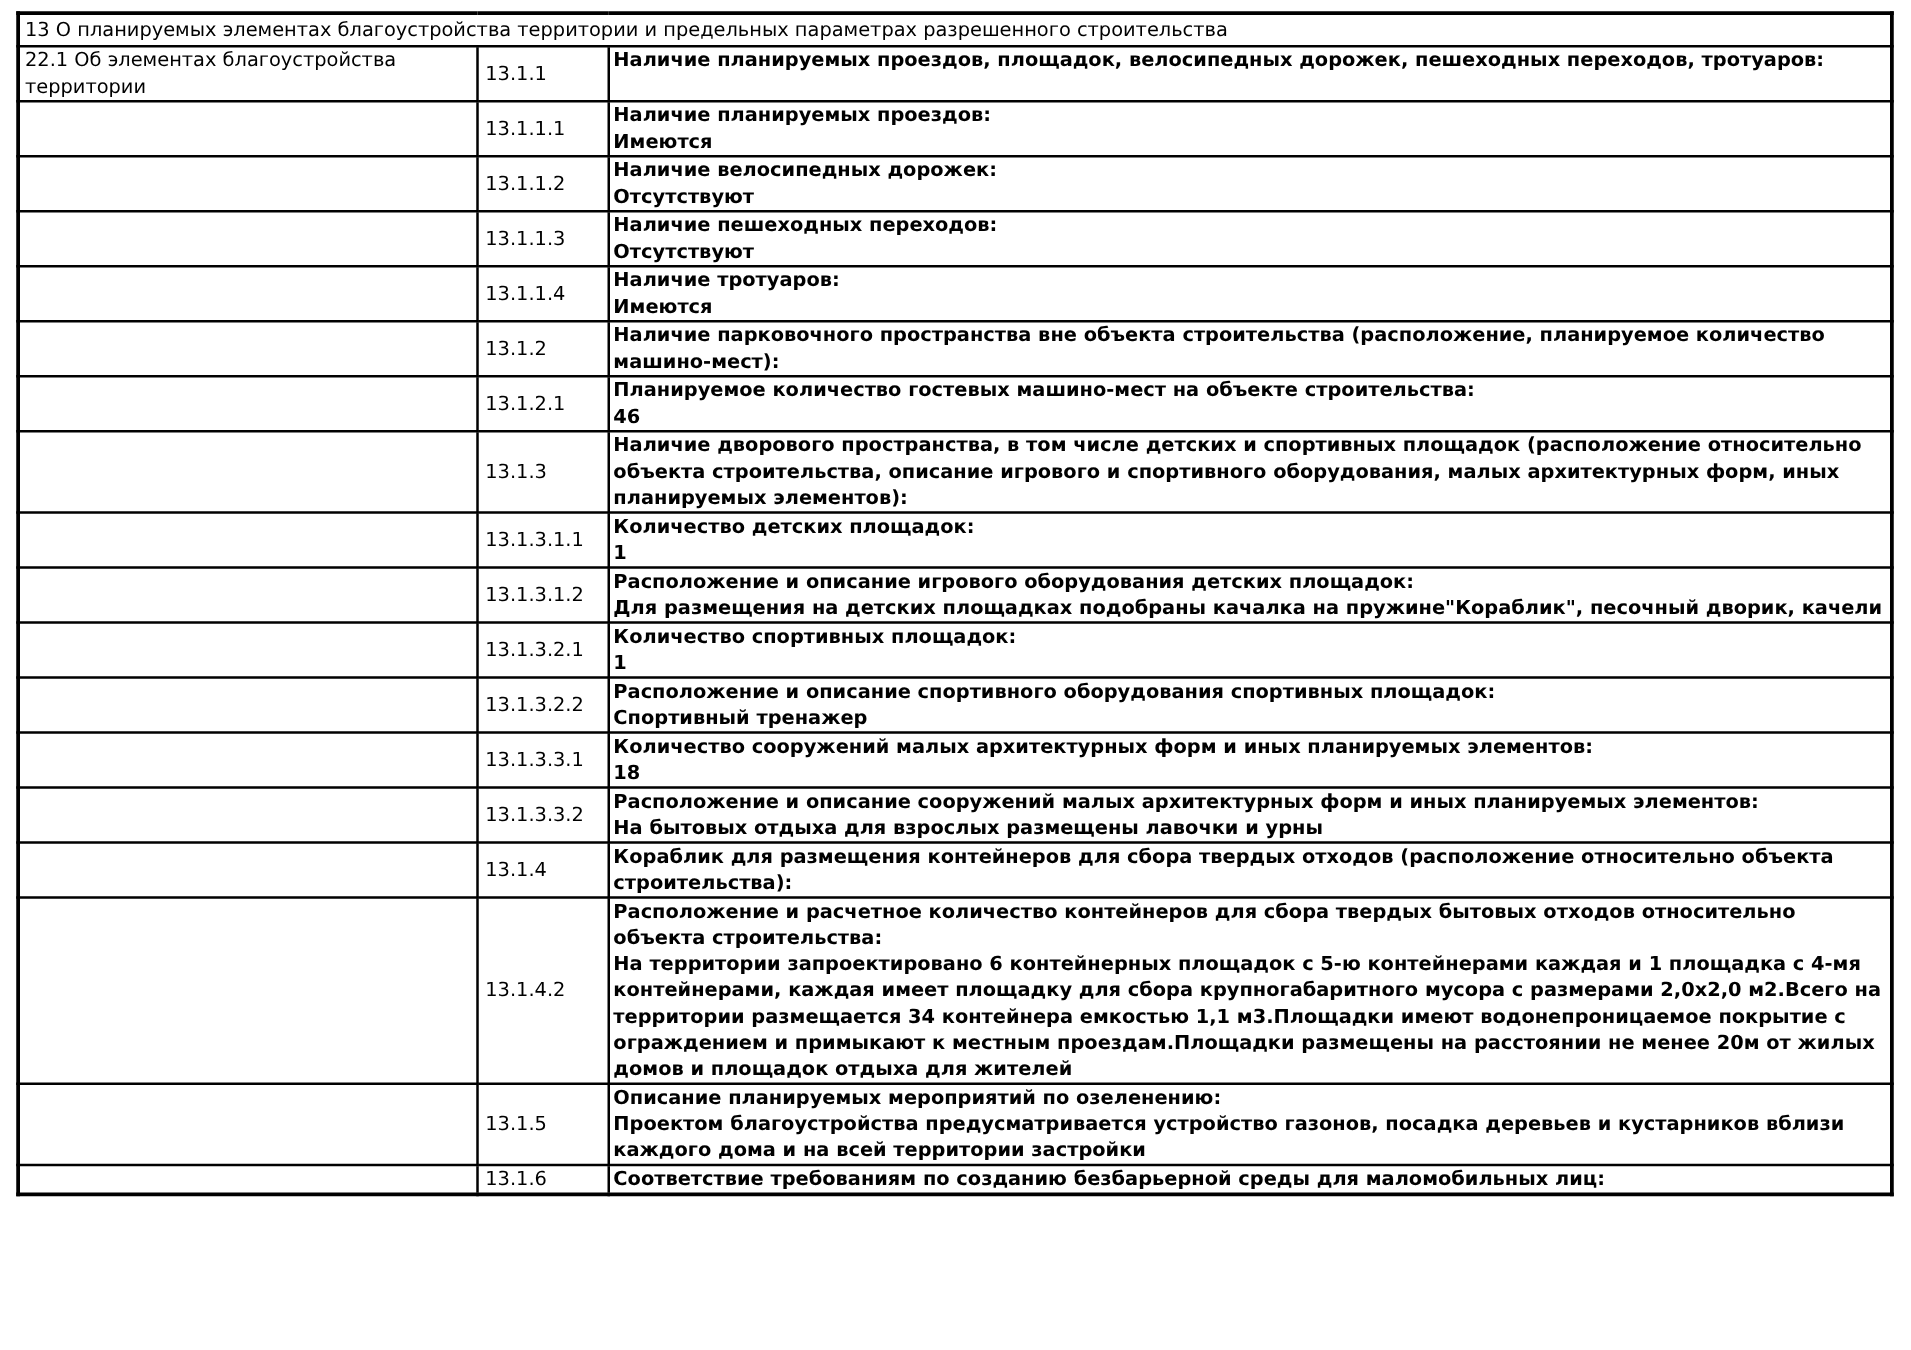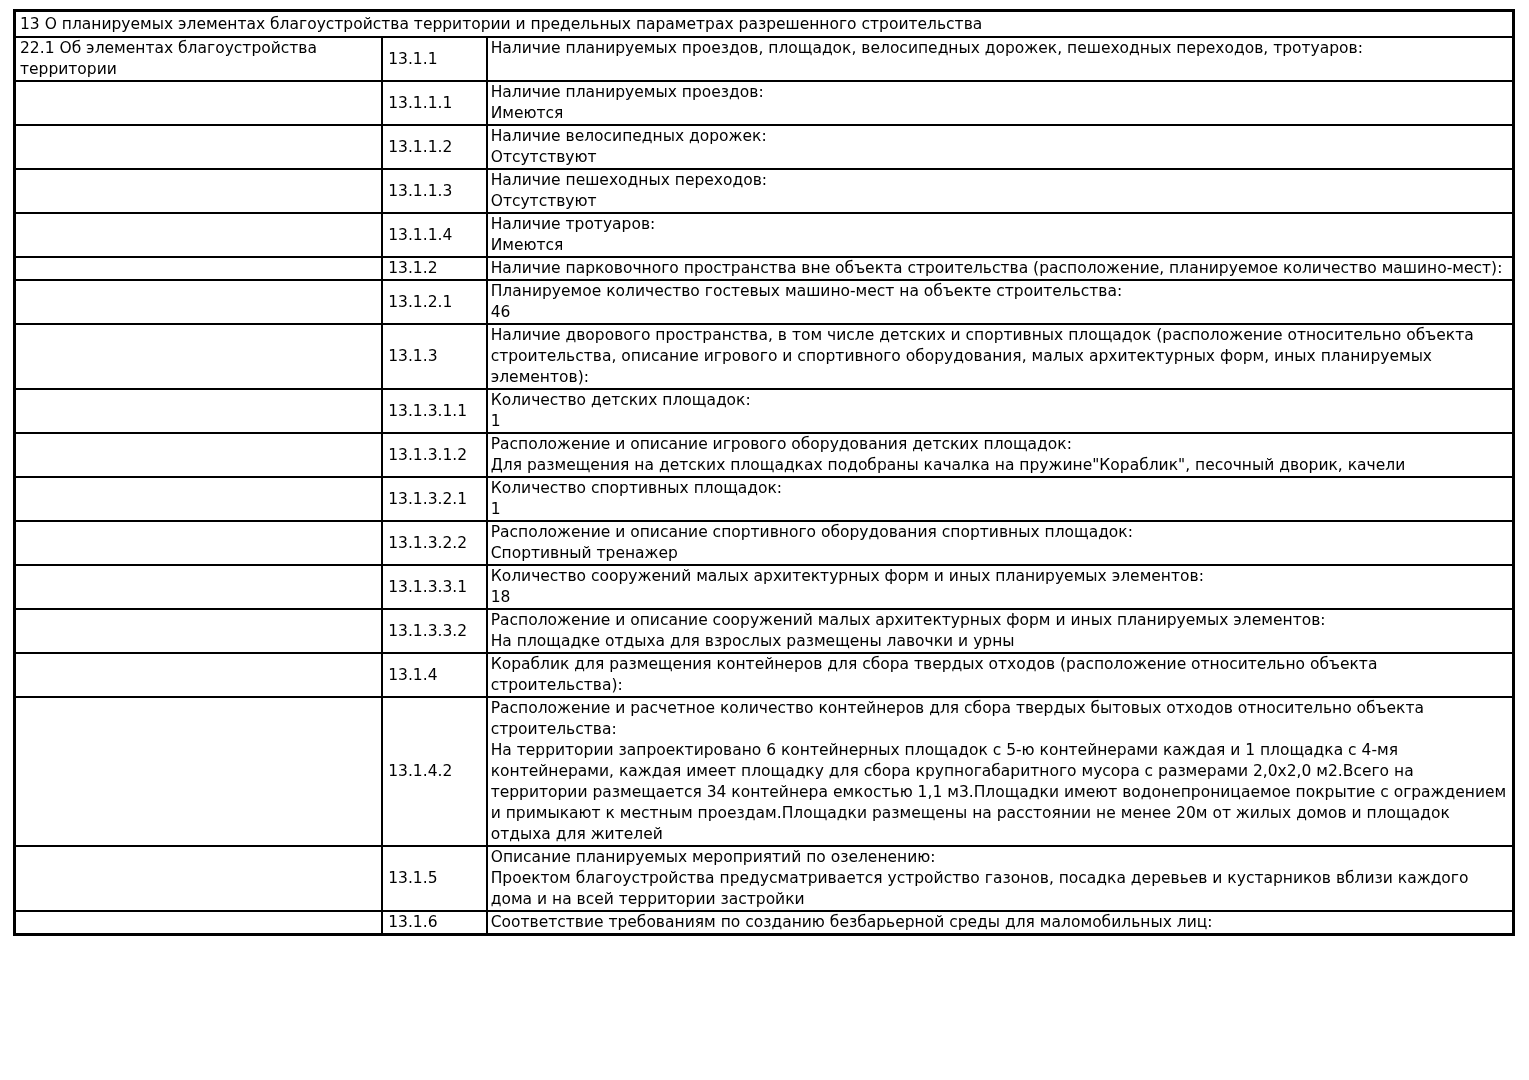--- a/index.html
+++ b/index.html
@@ -36,24 +36,24 @@
     font-weight: normal;
   }
   td.section-cell {
     padding-left: 4px;
   }
   td.code-cell {
     vertical-align: middle;
     padding-left: 5px;
   }
   td.content-cell .row-label {
-    font-weight: normal;
+    font-weight: bold;
   }
   td.content-cell .row-value {
-    font-weight: normal;
+    font-weight: bold;
   }
 </style>
 </head>
 <body>
 
 <table class="doc-table">
   <colgroup>
     <col class="col-section">
     <col class="col-code">
     <col class="col-content">
@@ -236,21 +236,21 @@
 
   <tr>
     <td class="section-cell">
       <span></span>
     </td>
     <td class="code-cell">
       <span>13.1.3.3.2</span>
     </td>
     <td class="content-cell">
       <div class="row-label">Расположение и описание сооружений малых архитектурных форм и иных планируемых элементов:</div>
-      <div class="row-value">На площадке отдыха для взрослых размещены лавочки и урны</div>
+      <div class="row-value">На бытовых отдыха для взрослых размещены лавочки и урны</div>
     </td>
   </tr>
 
   <tr>
     <td class="section-cell">
       <span></span>
     </td>
     <td class="code-cell">
       <span>13.1.4</span>
     </td>

